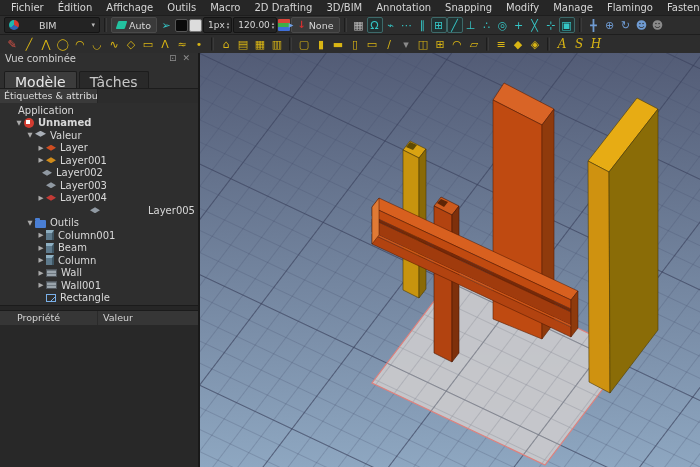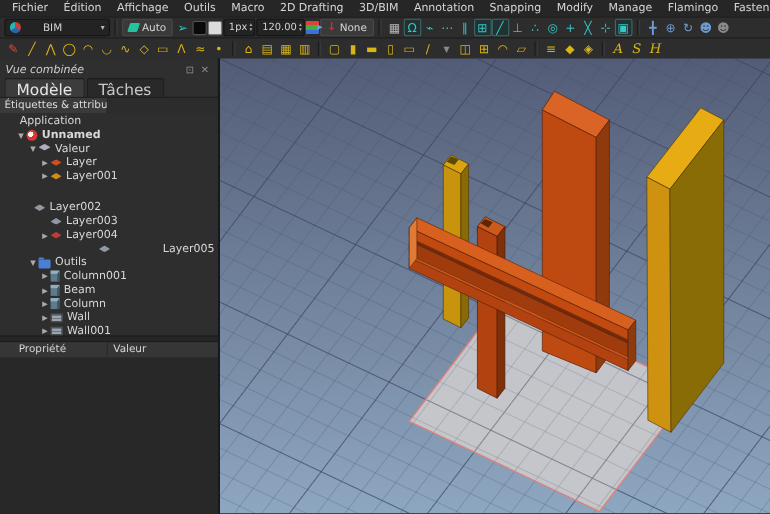--- a/index.html
+++ b/index.html
@@ -42,21 +42,21 @@
   .ticon.red  { color:#d05045; }
   .ticon.yellow { color:#d9b514; }
   .ticon.letter { color:#d9b514; font-family:"DejaVu Serif", serif; font-style:italic; font-size:12px; }
   .ticon.pressed { background:#223131; border-color:#3d6a6a; }
   .ticon.sep { width:3px; height:14px; border-left:1px solid #1c1c1c; border-right:1px solid #3a3a3a;
                border-radius:0; margin:0 3px; }
 
   
   .side { position:absolute; top:53px; left:0; width:200px; bottom:0; background:#2f2f2f;
           border-right:2px solid #191919; display:flex; flex-direction:column; }
-  .panel-title { height:16px; display:flex; align-items:flex-end; padding:0 5px; font-size:10px; color:#cfcfcf;font-style:italic; }
+  .panel-title { height:16px; display:flex; align-items:flex-start; padding:0 5px; font-size:10px; color:#cfcfcf; }
   .panel-title .spacer { flex:1; }
   .dock-icon { color:#8f8f8f; font-size:9px; padding:0 3px; }
   .tabs { display:flex; gap:2px; padding:2px 4px 0 4px; border-bottom:1px solid #1c1c1c; height:20px; }
   .tab { font-size:14px; padding:2px 10px 3px 10px; background:#292929; color:#c8c8c8;
          border:1px solid #1c1c1c; border-bottom:none; border-radius:2px 2px 0 0; }
   .tab.active { background:#3c3c3c; color:#e6e6e6; }
   .tree-header { display:flex; height:14px; font-size:9.5px; }
   .tree-header .th-left { width:98px; background:#3a3a3a; padding:1px 4px; color:#dadada;
                           border-right:1px solid #262626; white-space:nowrap; overflow:hidden; }
   .tree-header .th-right { flex:1; background:#2c2c2c; }
@@ -325,21 +325,21 @@
           <span class="ticn icon-diamond" style="background: rgb(207, 77, 33);"></span>
           <span class="label">Layer</span>
         </div>
 
         <div class="tree-row" style="padding-left: 36px;">
           <span class="arrow">▶</span>
           <span class="ticn icon-diamond" style="background: rgb(208, 139, 26);"></span>
           <span class="label">Layer001</span>
         </div>
 
-        <div class="tree-row" style="padding-left: 21px; margin-top: 16px;">
+        <div class="tree-row" style="padding-left: 32px;">
           <span class="arrow"></span>
           <span class="ticn icon-diamond" style="background: rgb(144, 153, 162);"></span>
           <span class="label">Layer002</span>
         </div>
 
         <div class="tree-row" style="padding-left: 36px;">
           <span class="arrow"></span>
           <span class="ticn icon-diamond" style="background: rgb(144, 153, 162);"></span>
           <span class="label">Layer003</span>
         </div>

